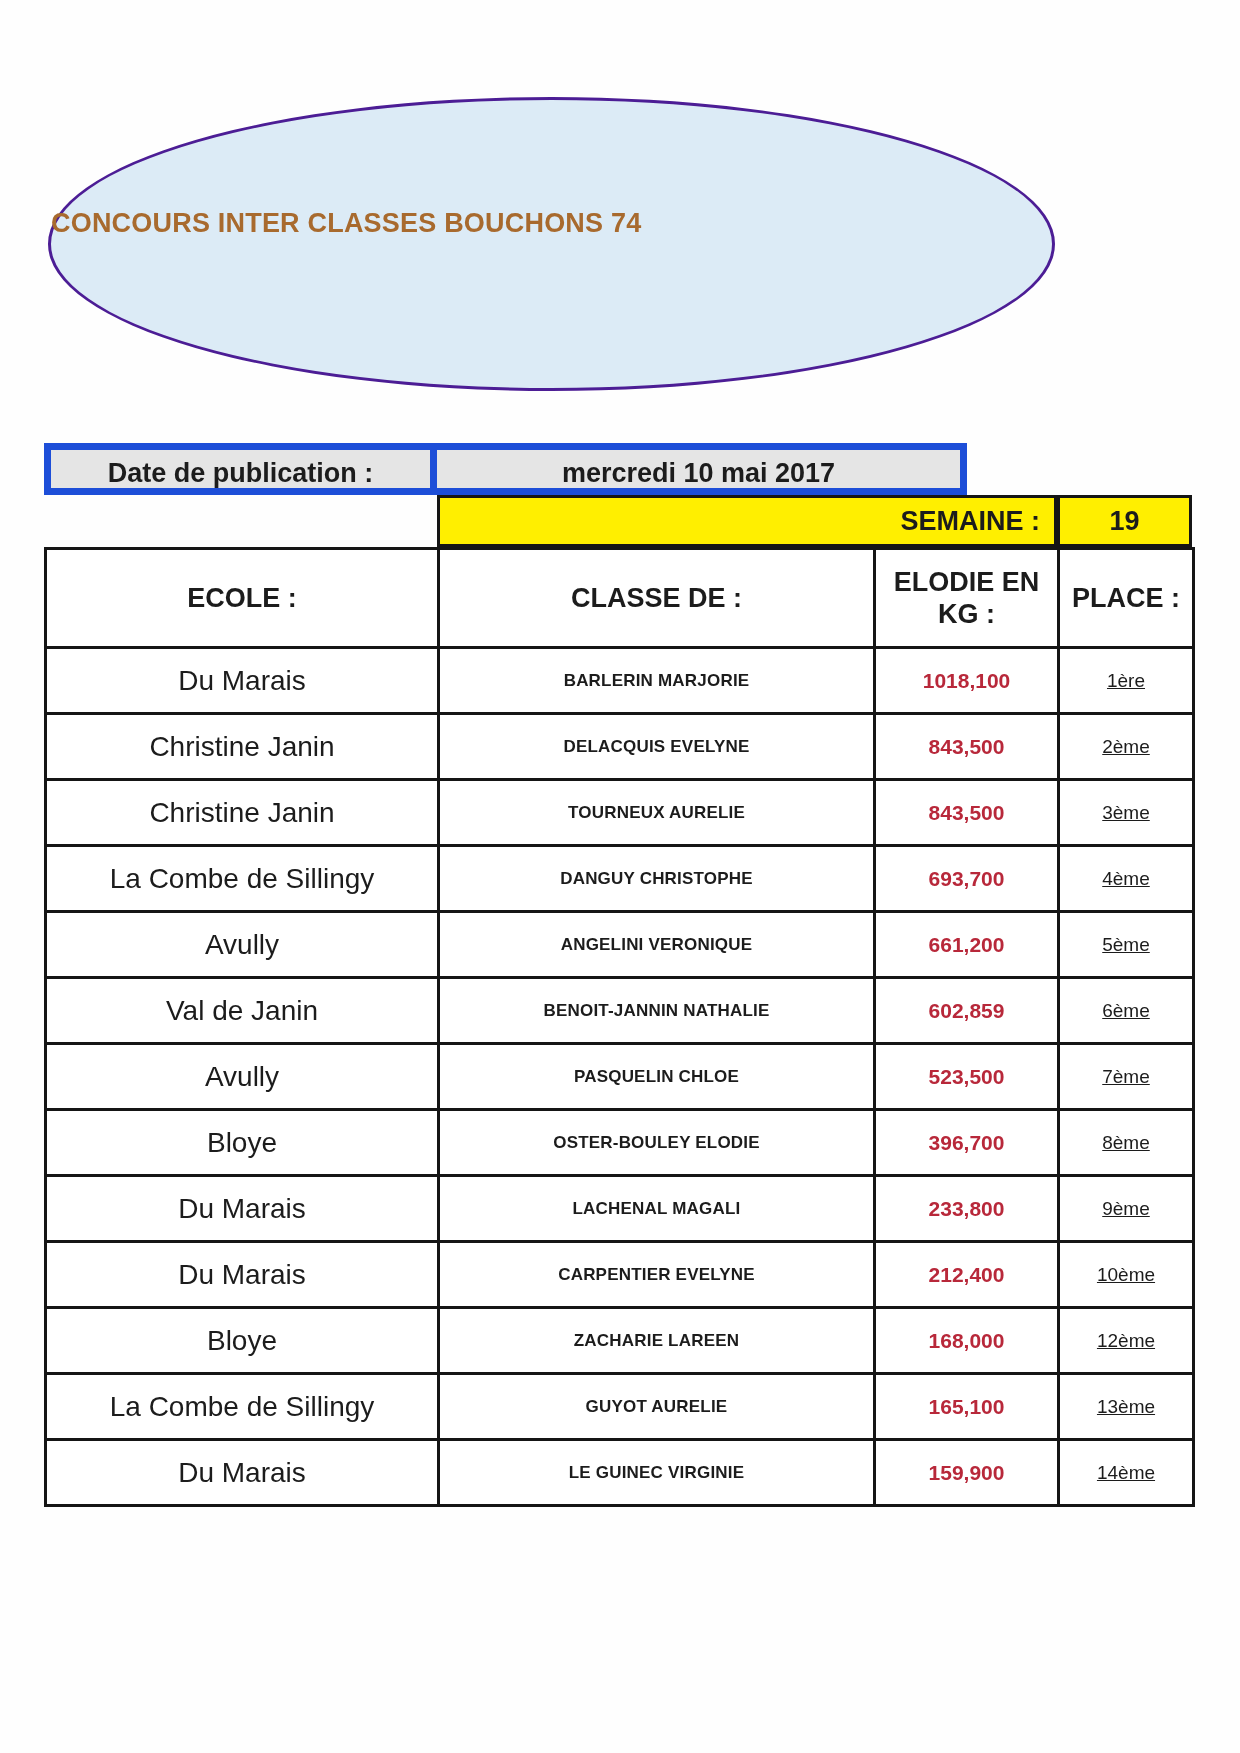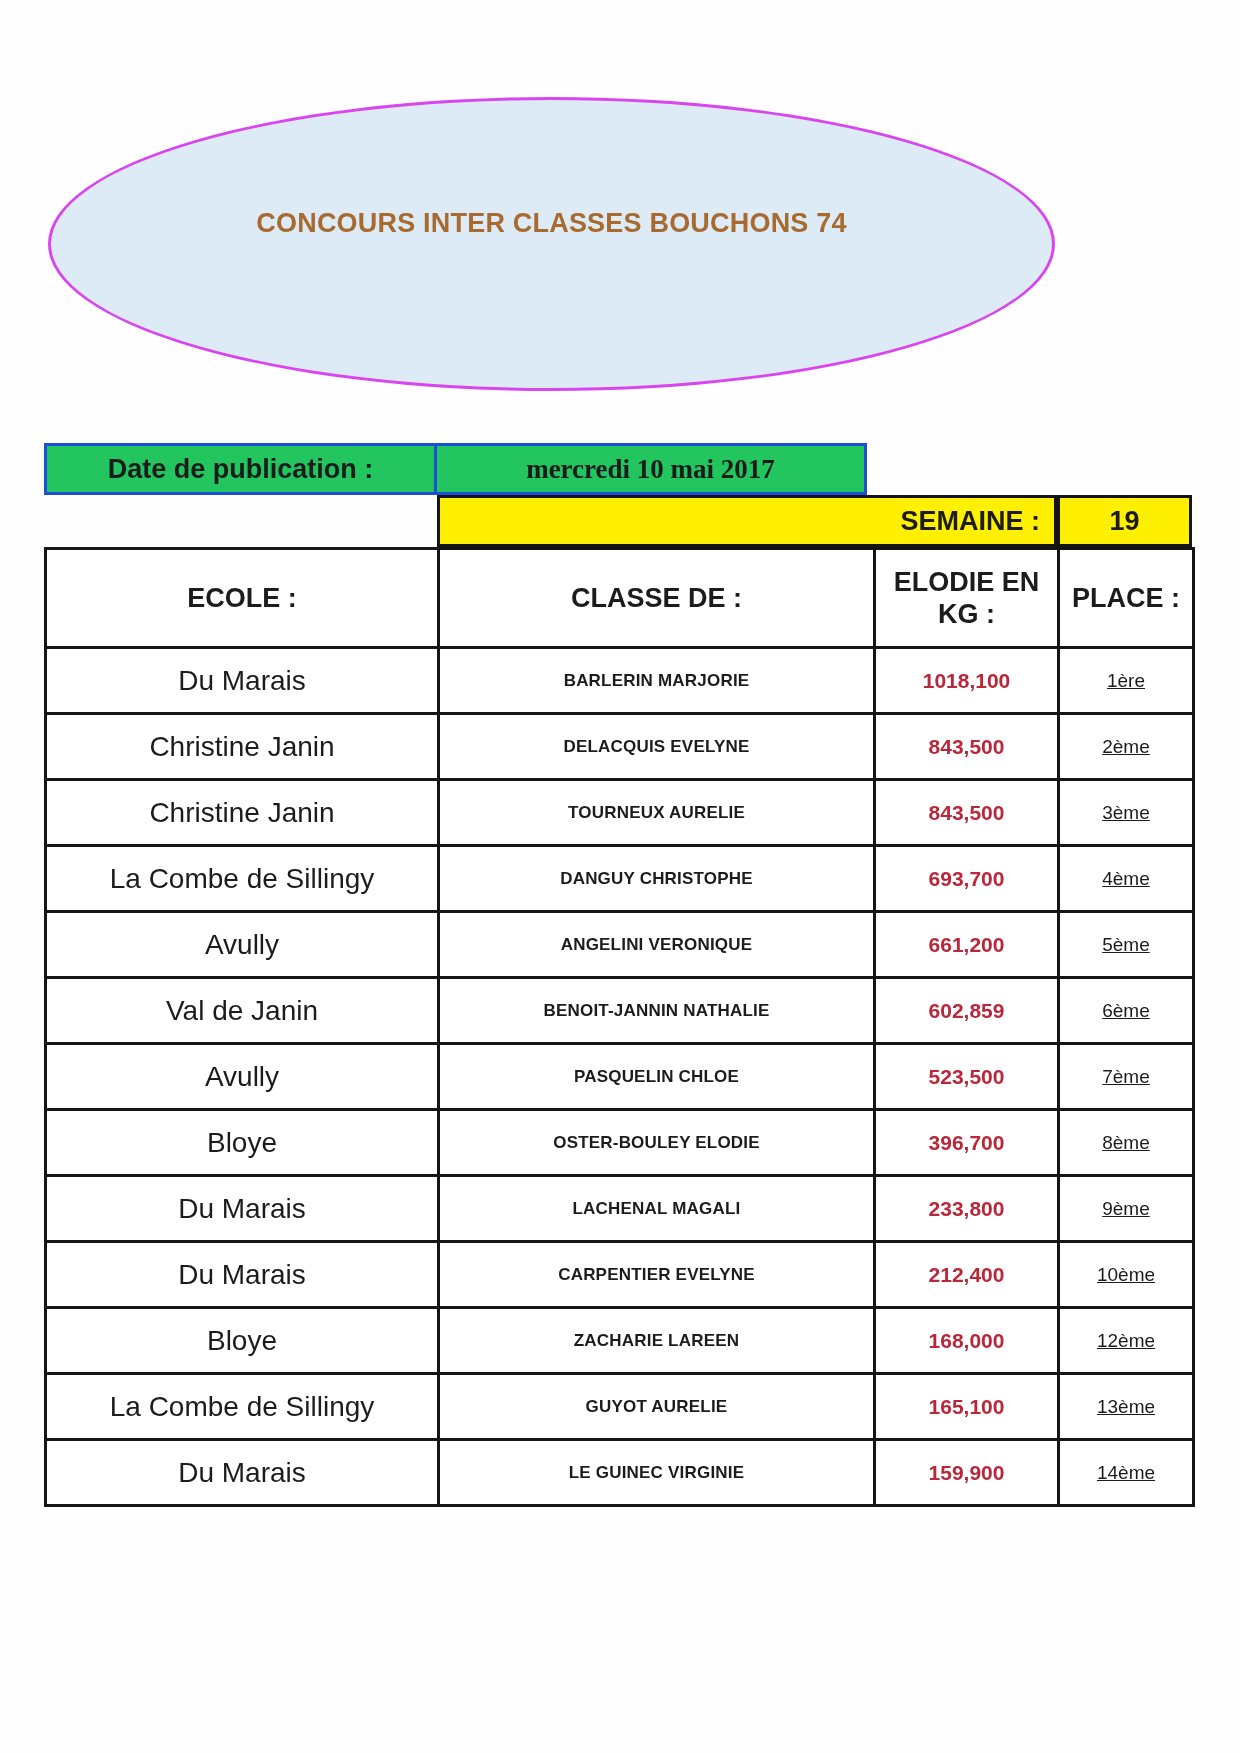--- a/index.html
+++ b/index.html
@@ -12,55 +12,55 @@
     color: #1c1c1c;
     overflow: hidden;
   }
 
   
   .banner {
     position: absolute;
     left: 48px; top: 97px;
     width: 1007px; height: 294px;
     background: #dcebf6;
-    border: 3px solid #d946ef;
+    border: 3px solid #4c1d95;
     border-radius: 50%;
     box-sizing: border-box;
     display: flex;
     align-items: center;
-    justify-content: center;
+    justify-content: flex-start;
   }
   .banner-text {
     margin-top: -42px;
     text-align: center;
     color: #a86a2e;
     font-weight: 700;
     font-size: 27px;
     line-height: 34px;
     letter-spacing: 0.2px;
   }
 
   
   .pub-row {
     position: absolute;
     left: 44px; top: 443px;
     display: flex;
   }
   .pub-label, .pub-value {
     box-sizing: border-box;
     height: 52px;
-    border: 3px solid #1d4ed8;
+    border: 7px solid #1d4ed8;
     font-weight: 700;
     font-size: 27px;
     line-height: 46px;
     text-align: center;
-    background: #22c55e;
+    background: #e5e5e5;
   }
   .pub-label { width: 393px; }
-  .pub-value { width: 430px; border-left: none; font-family: Liberation Serif, serif; }
+  .pub-value { width: 530px; border-left: none; }
 
   
   .week-row {
     position: absolute;
     left: 437px; top: 495px;
     display: flex;
   }
   .week-label, .week-value {
     box-sizing: border-box;
     height: 52px;

